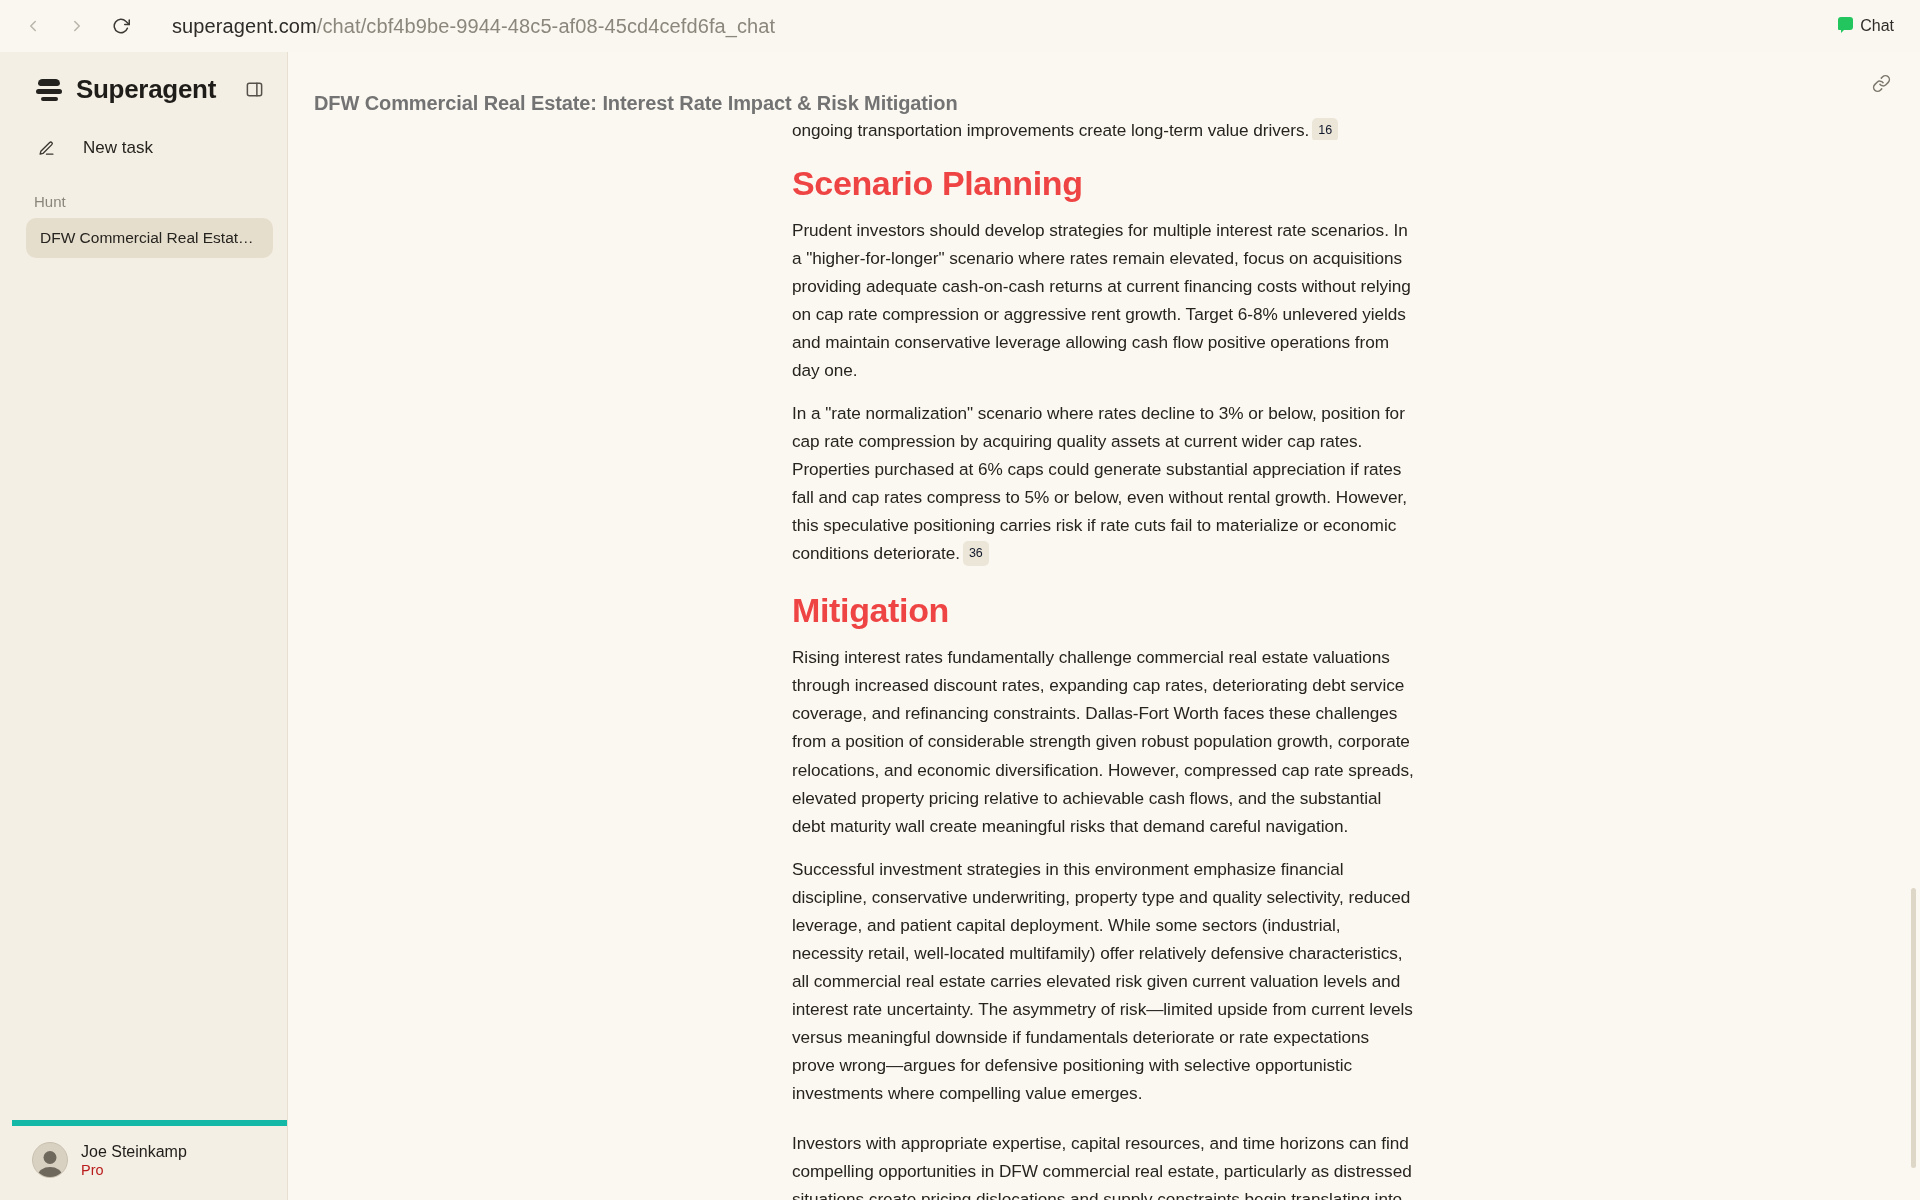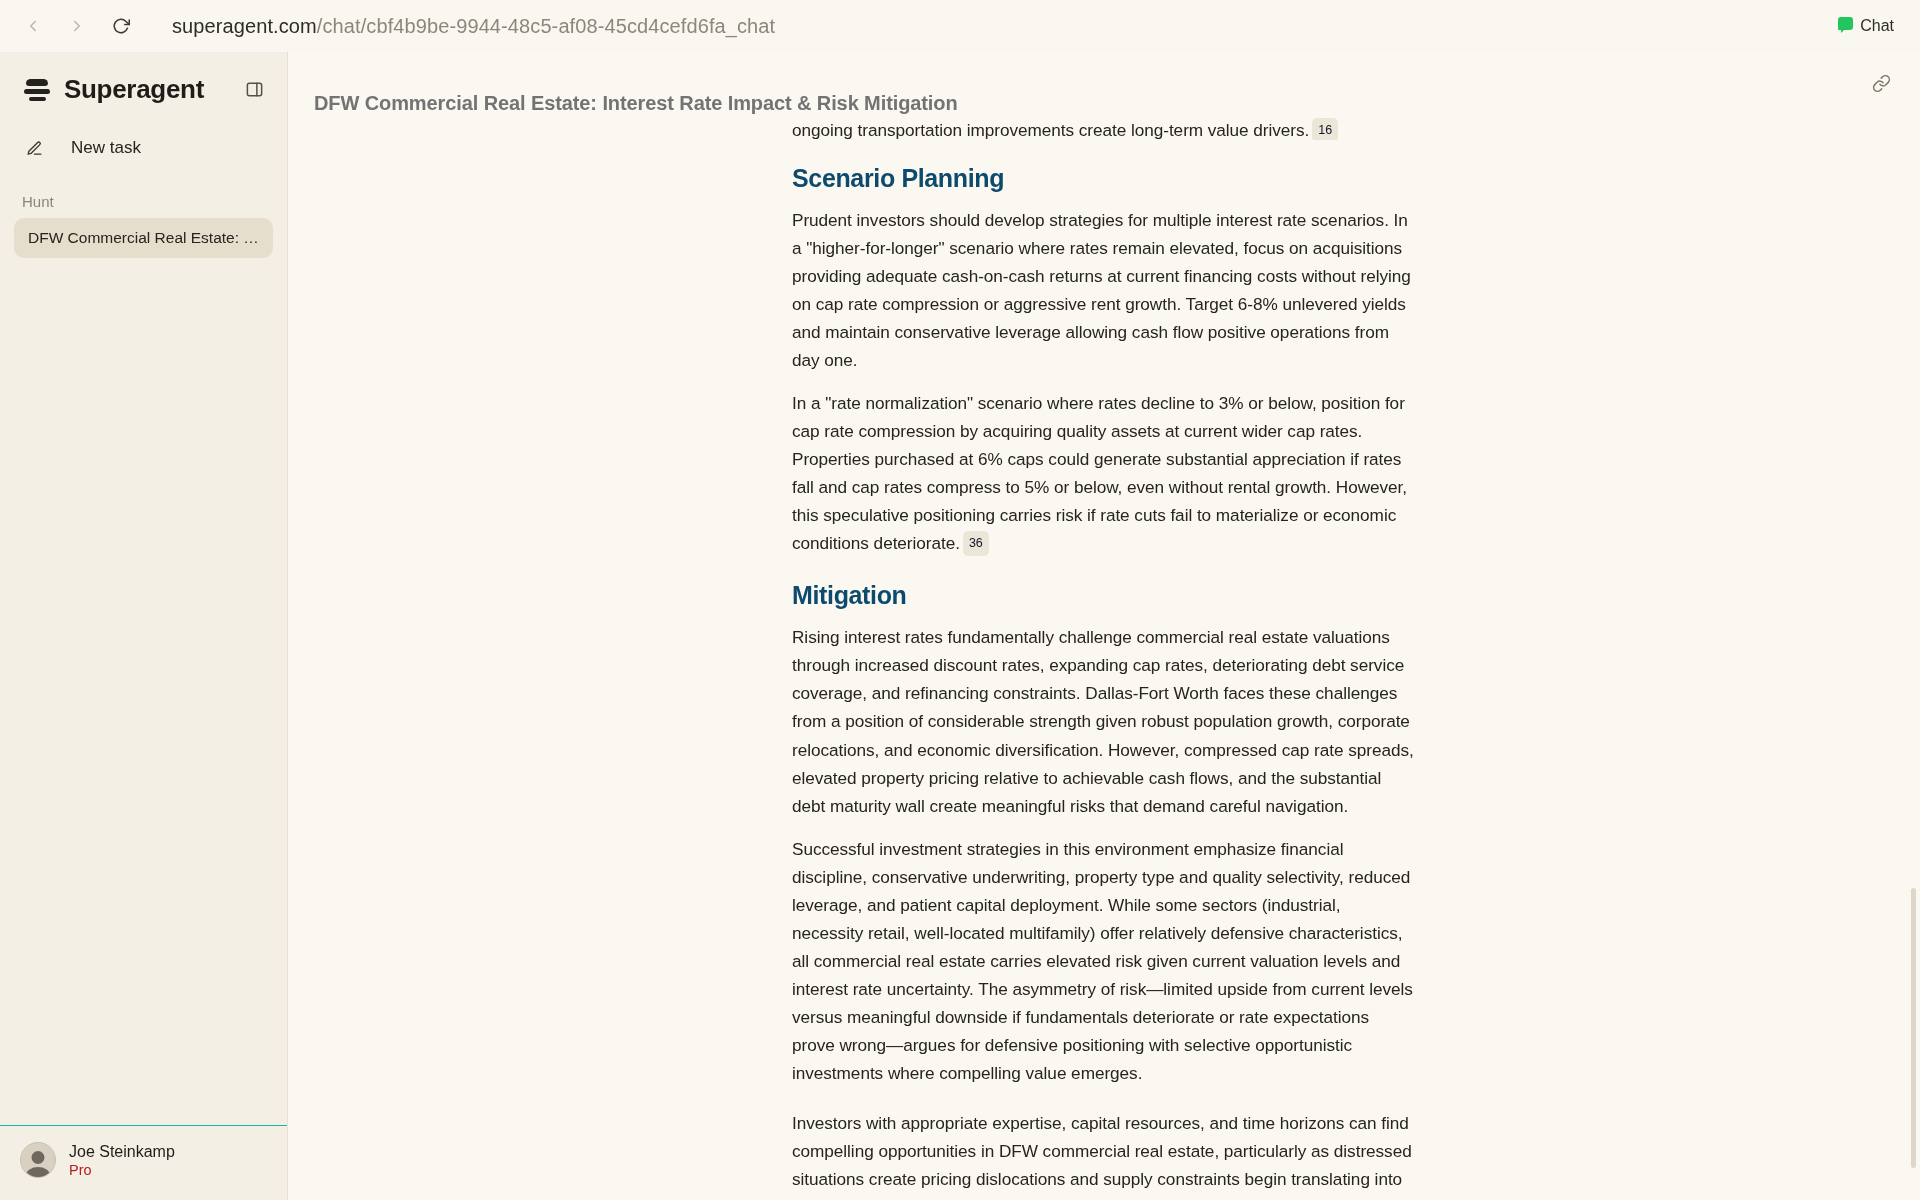--- a/index.html
+++ b/index.html
@@ -66,20 +66,21 @@
   }
 
   
   .sidebar {
     width: 288px;
     flex: 0 0 288px;
     background: #f4efe4;
     display: flex;
     flex-direction: column;
     border-right: 1px solid #e7e0d1;
+    padding-left: 12px;
   }
   .sidebar-head {
     display: flex; align-items: center;
     padding: 22px 20px 10px 22px;
     gap: 12px;
   }
   .logo-mark {
     width: 30px; height: 30px;
     display: flex; flex-direction: column;
     justify-content: center; align-items: center; gap: 3px;
@@ -125,21 +126,21 @@
     color: #26241f;
     background: #e6decd;
     white-space: nowrap;
     overflow: hidden;
     text-overflow: ellipsis;
   }
   .sidebar-spacer { flex: 1; }
   .user-row {
     display: flex; align-items: center; gap: 13px;
     padding: 16px 20px 22px 20px;
-    border-top: 1px solid #14b8a6;
+    border-top: 6px solid #14b8a6;
   }
   .avatar {
     width: 36px; height: 36px; border-radius: 50%;
     background: #d8d1c2;
     border: 1px solid #c9c1b0;
     position: relative;
     overflow: hidden;
   }
   .avatar:before {
     content:""; position:absolute; left:50%; top:8px;
@@ -204,25 +205,25 @@
     color: #26241f;
     margin-bottom: 15px;
     letter-spacing: -.05px;
   }
   .doc p.clipped-top {
     margin-top: -28px;
     overflow: hidden;
     height: 52px;
   }
   .doc h2 {
-    font-size: 25px;
+    font-size: 34px;
     font-weight: 700;
     letter-spacing: -.35px;
     margin: 24px 0 13px;
-    color: #0c4a6e;
+    color: #ef4444;
   }
   .cite {
     display: inline-block;
     background: #ece6d9;
     color: #0f172a;
     font-size: 12.5px;
     border-radius: 5px;
     padding: 2px 6px;
     vertical-align: 2px;
     margin-left: 3px;

